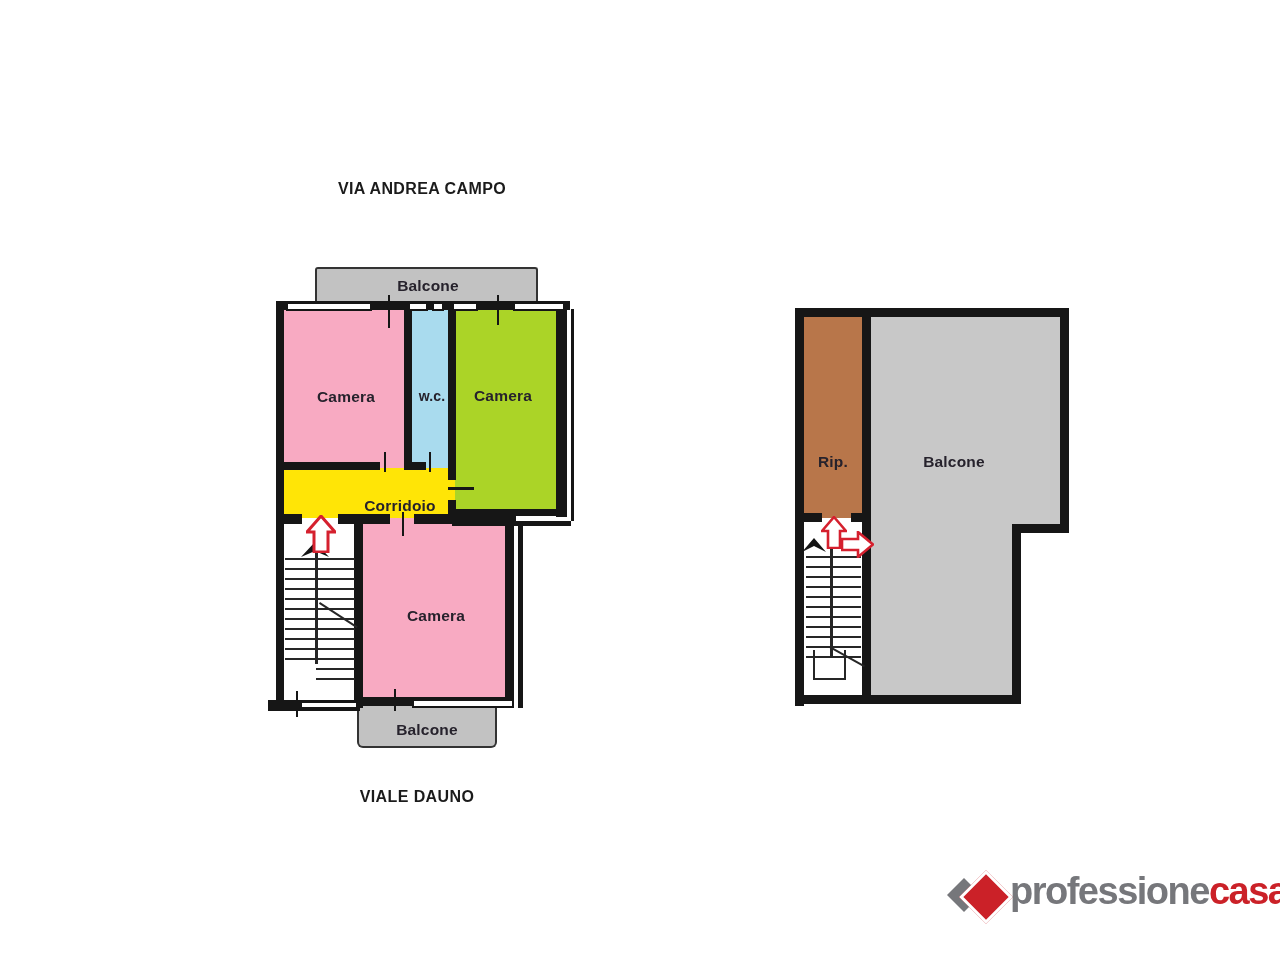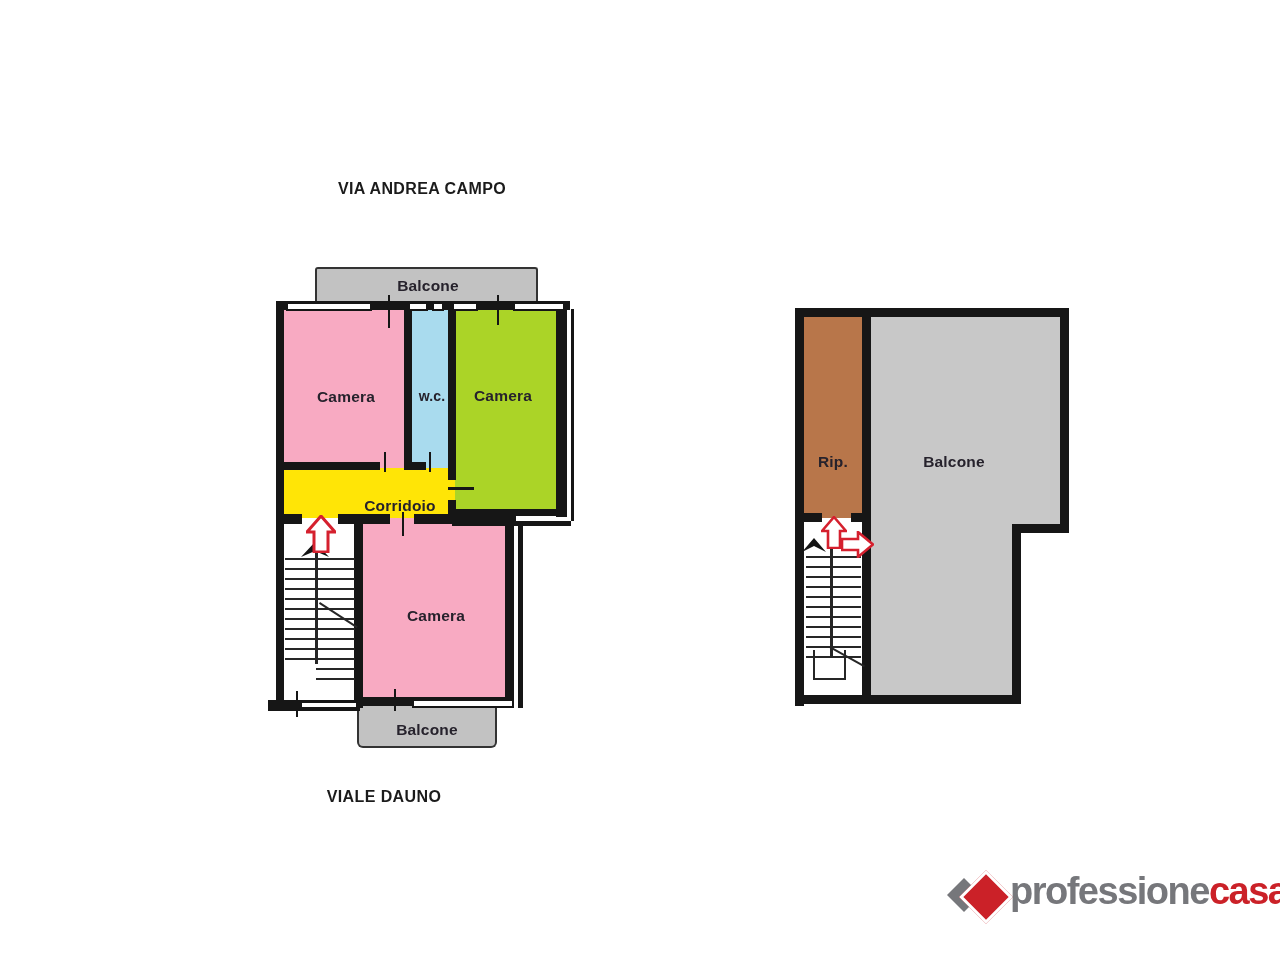--- a/index.html
+++ b/index.html
@@ -30,21 +30,21 @@
   .brand-text{position:absolute;left:1010px;top:872px;font-size:38px;font-weight:bold;
               letter-spacing:-1.5px;line-height:1;color:#76777B;}
   .brand-text .accent{color:#CB2128;}
 </style>
 </head>
 <body>
 
 <div class="canvas">
 
   <div class="street" style="left:422px;top:189px;">VIA ANDREA CAMPO</div>
-  <div class="street" style="left:384px;top:797px;">VIALE DAUNO</div>
+  <div class="street" style="left:417px;top:797px;">VIALE DAUNO</div>
 
   <section>
 
     <div class="balc" style="left:315px;top:267px;width:223px;height:42px;border-bottom:none;border-radius:3px 3px 0 0;"></div>
     <div class="lbl" style="left:428px;top:286px;">Balcone</div>
 
     <div class="room" style="left:283px;top:305px;width:125px;height:164px;background:#F8AAC2;"></div>
     <div class="room" style="left:408px;top:305px;width:46px;height:164px;background:#A9DBEE;"></div>
     <div class="room" style="left:452px;top:305px;width:112px;height:210px;background:#ABD427;"></div>
     <div class="room" style="left:283px;top:468px;width:172px;height:50px;background:#FFE506;"></div>

